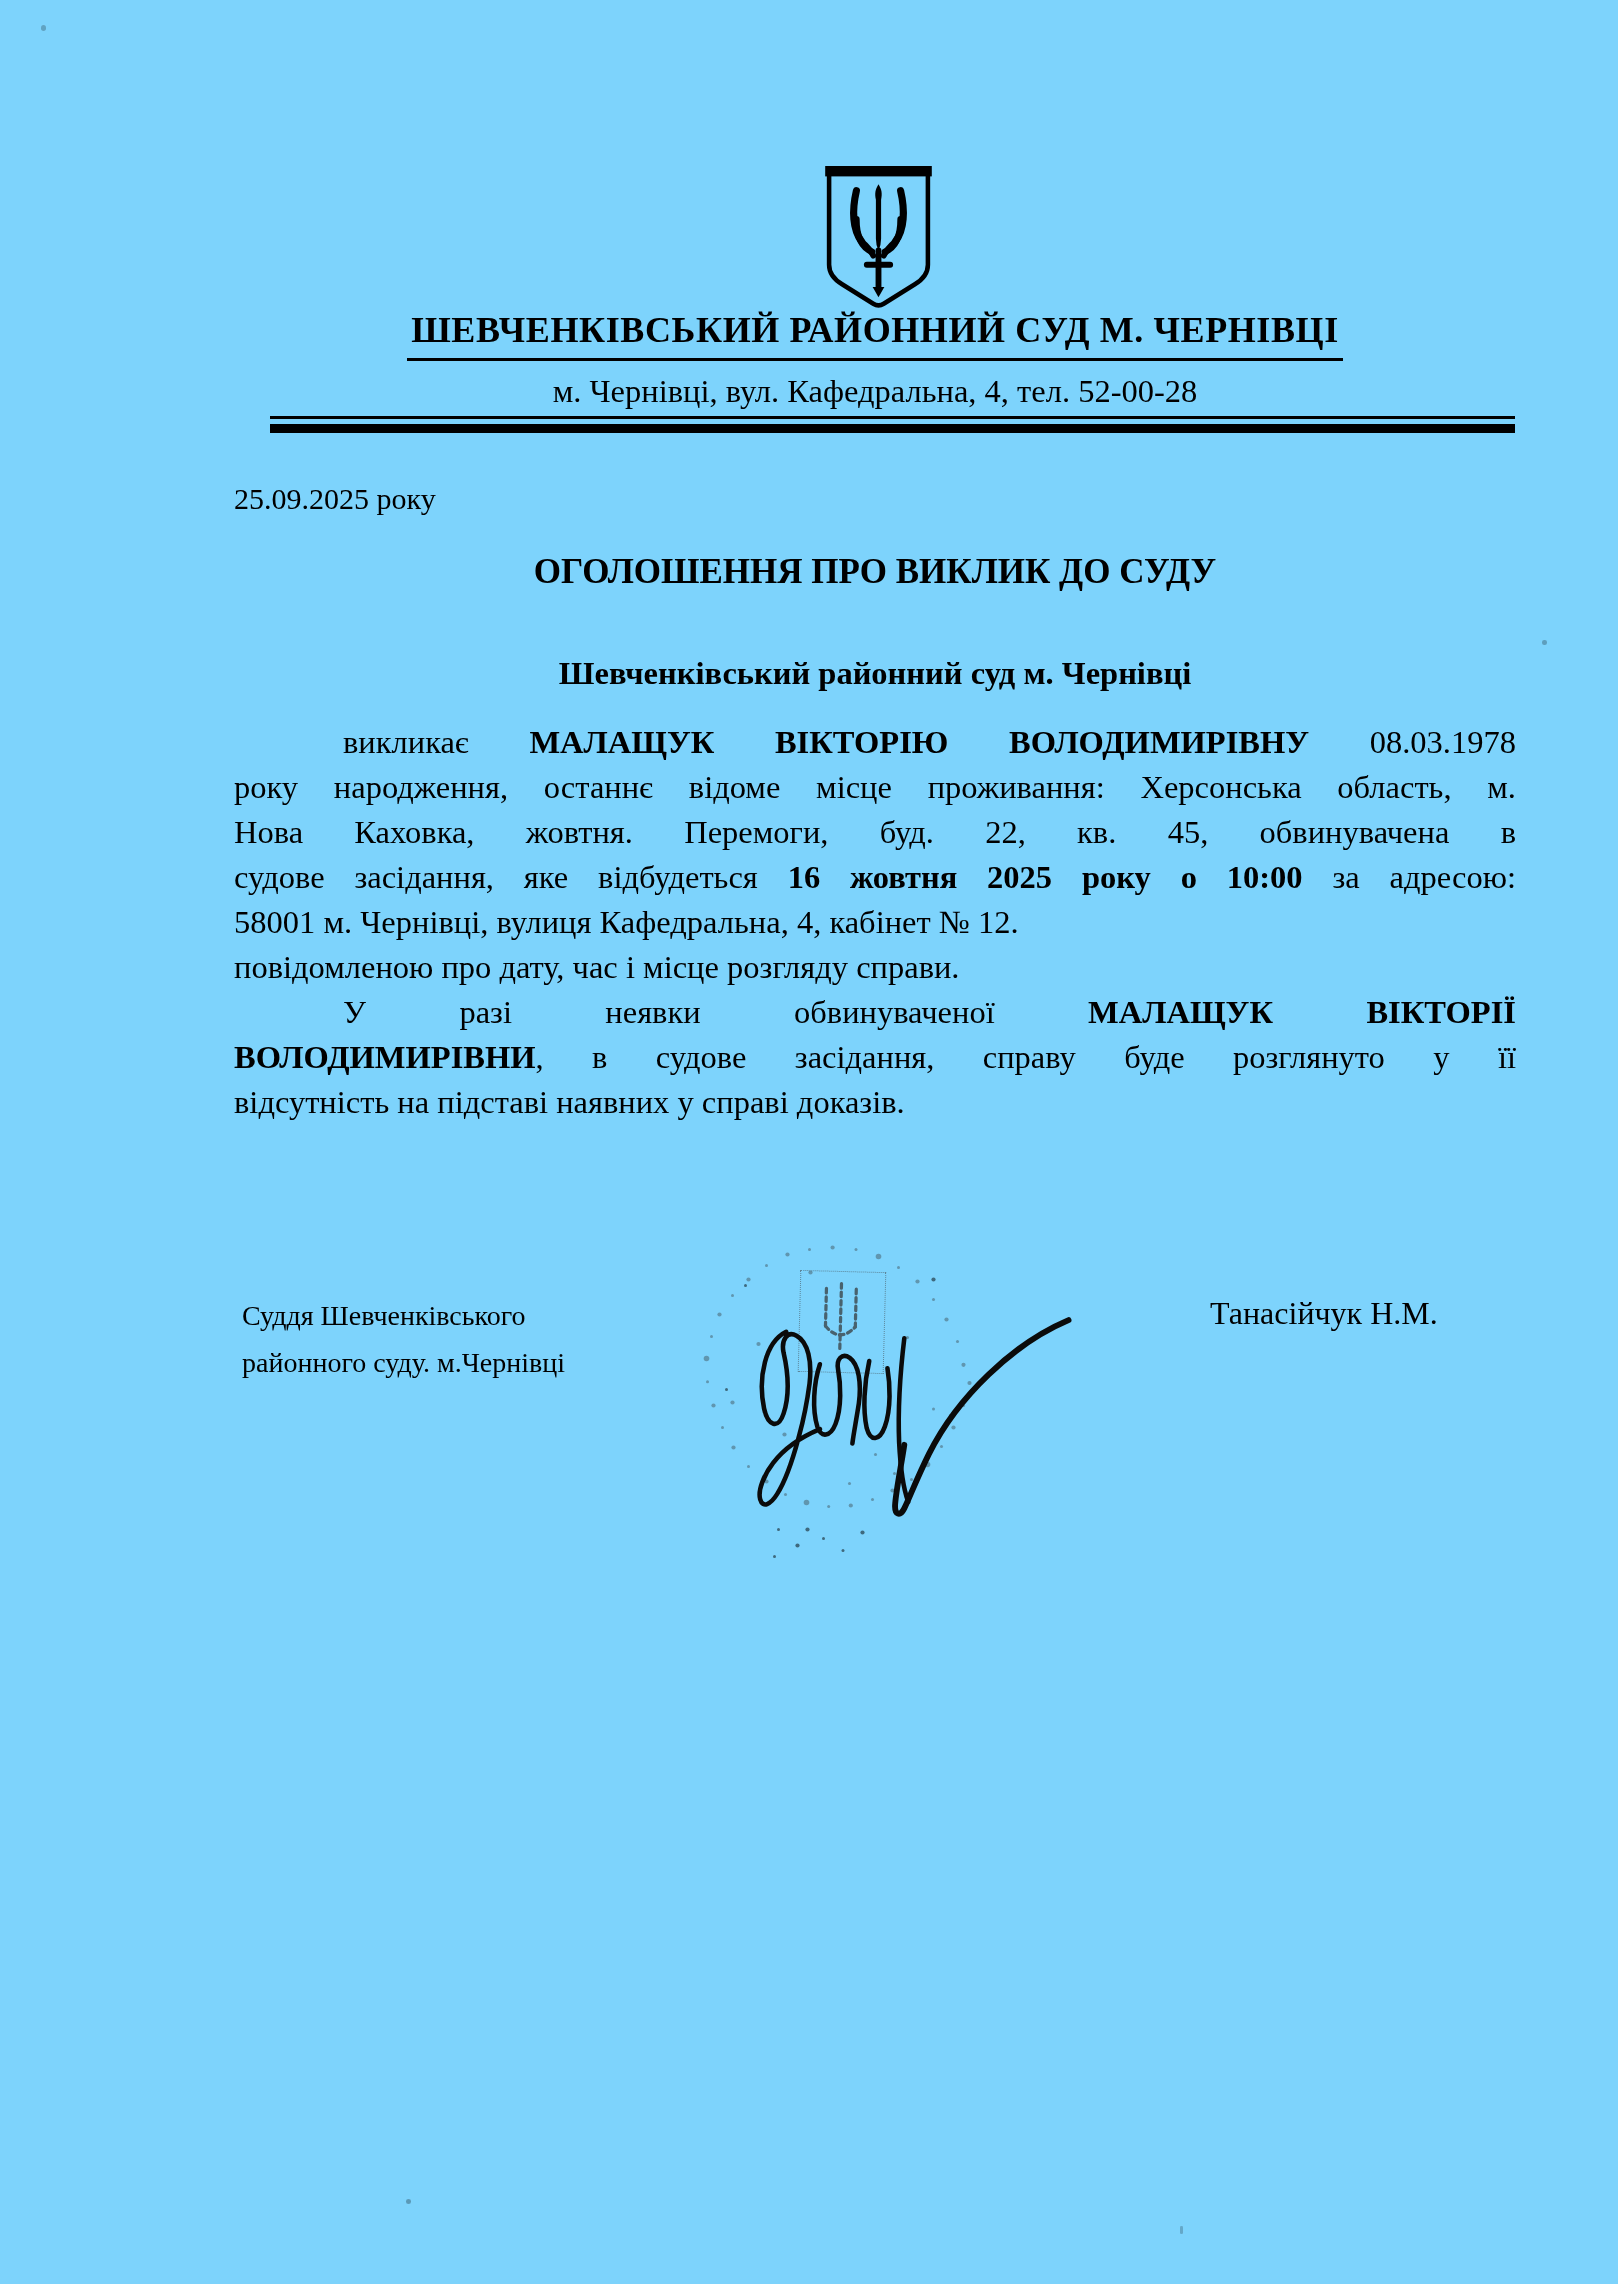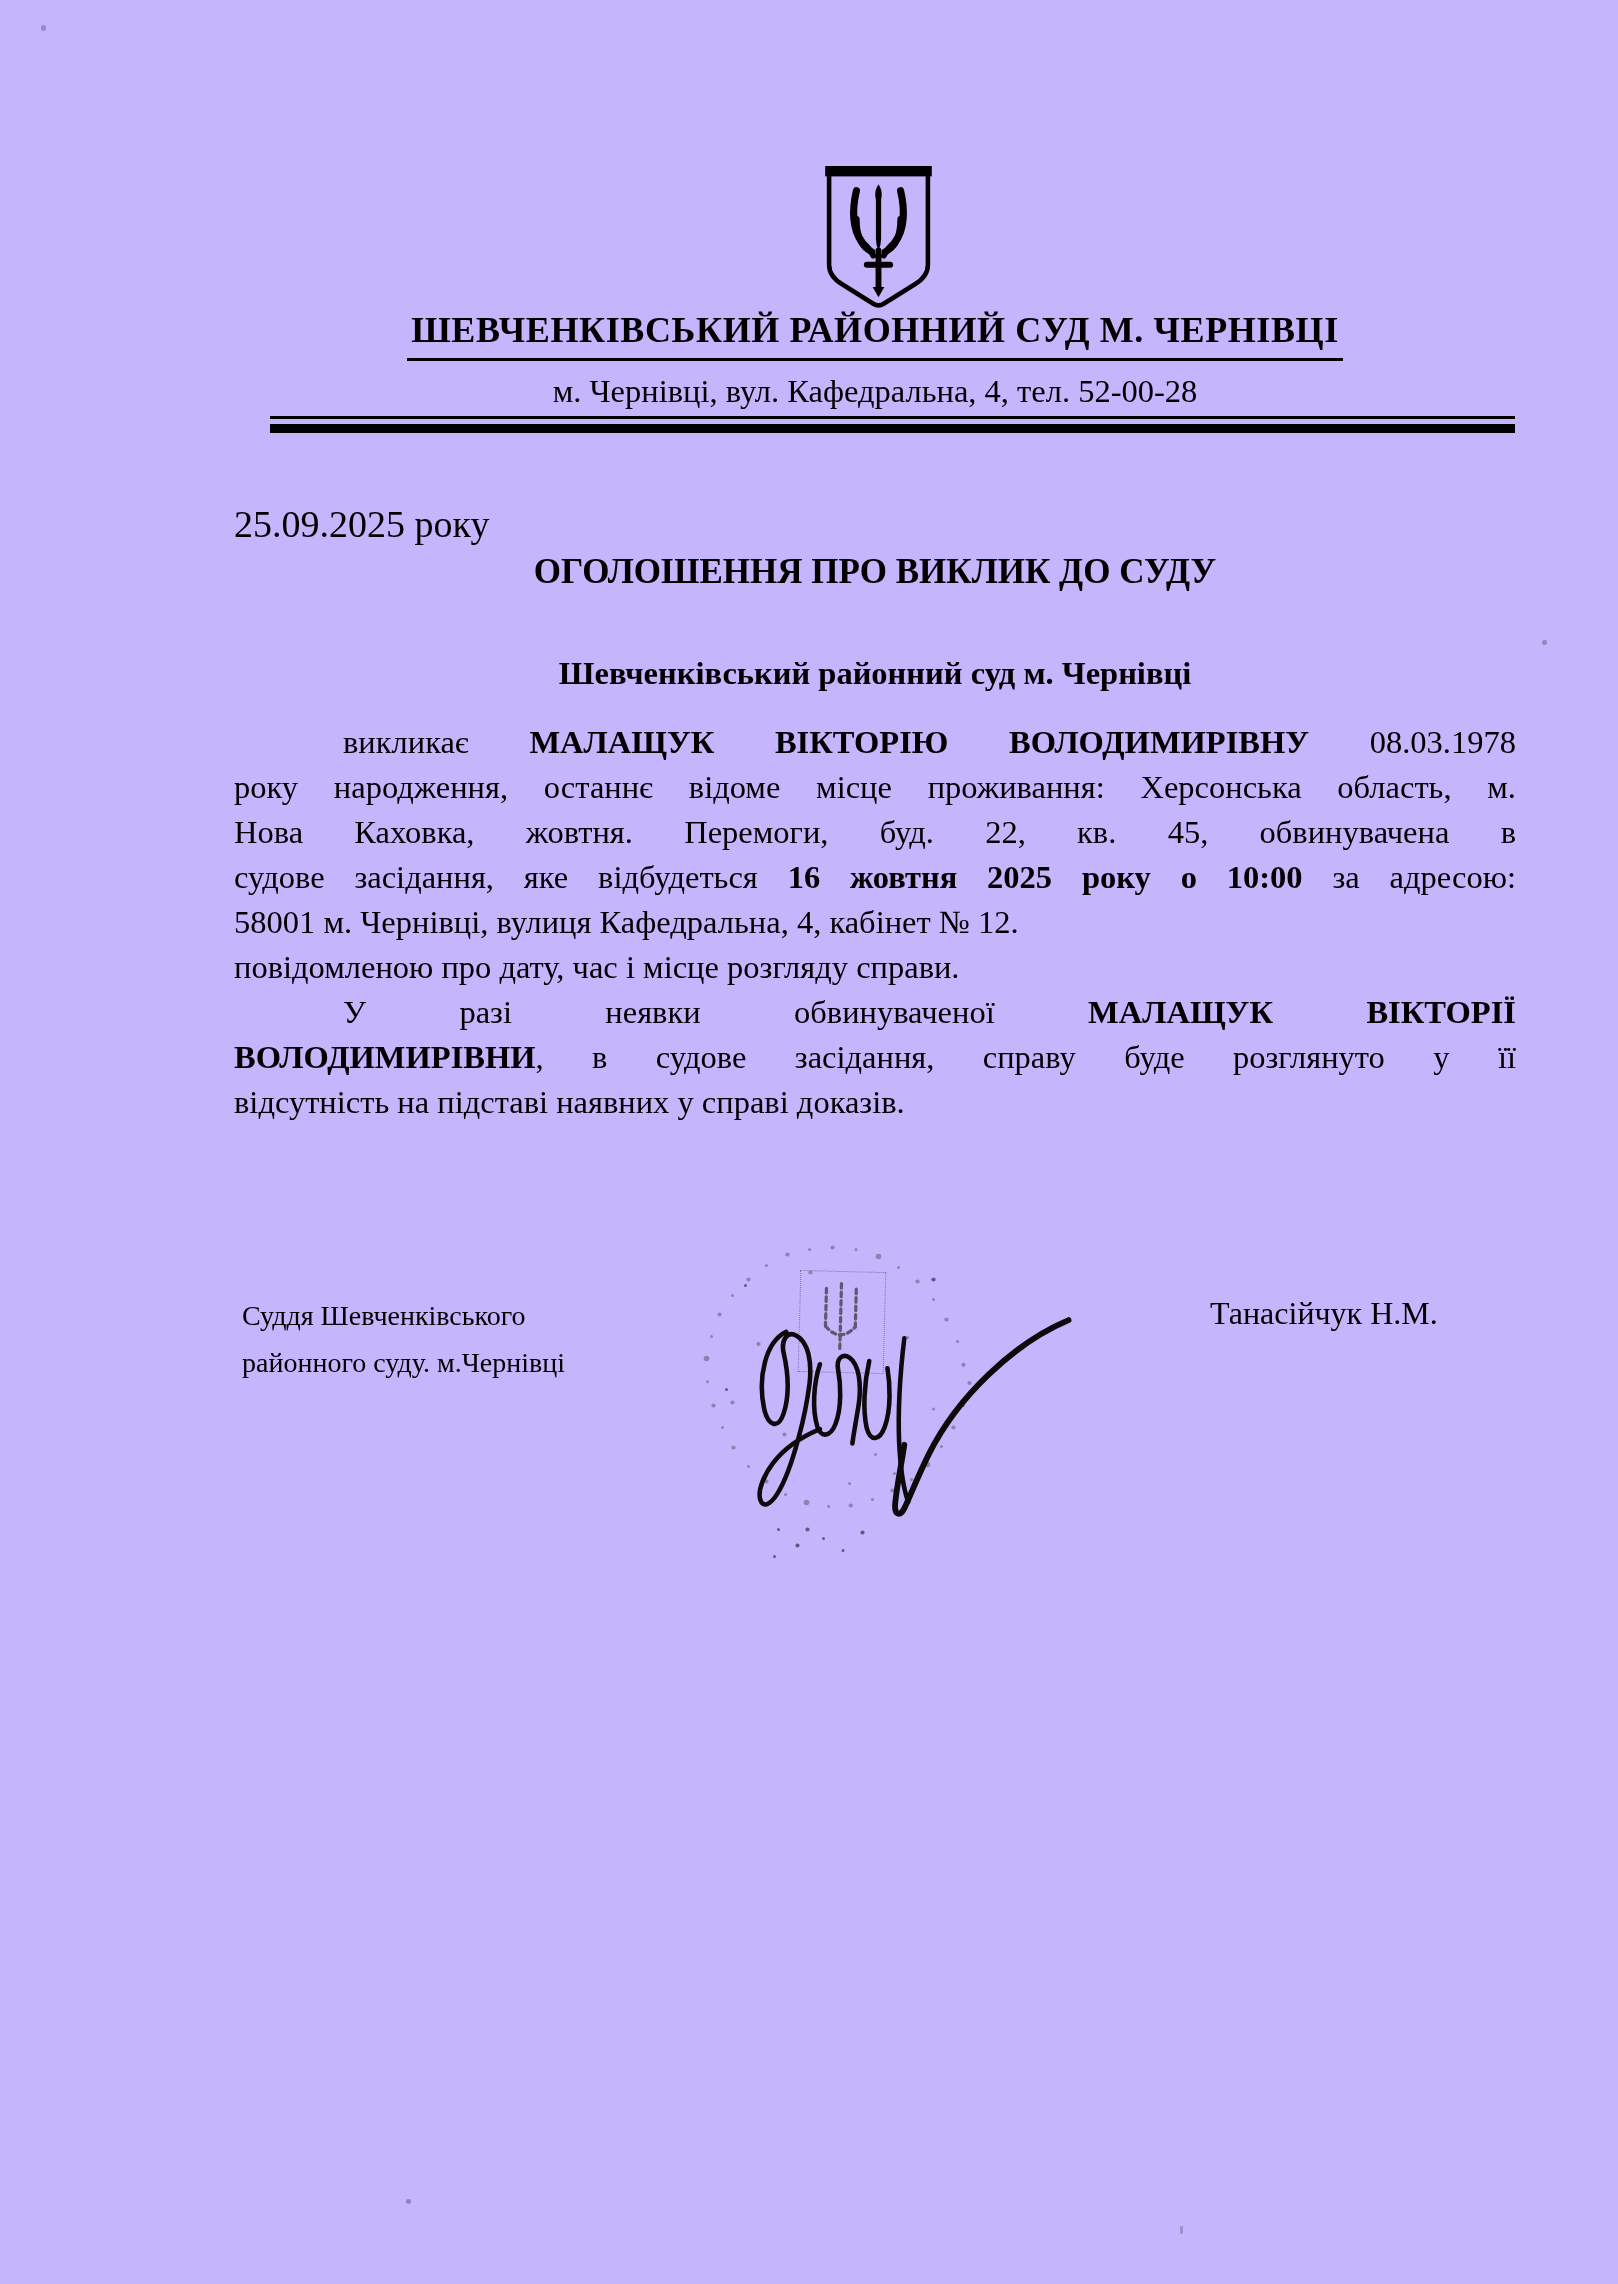--- a/index.html
+++ b/index.html
@@ -1,35 +1,35 @@
 <!DOCTYPE html>
 <html style="font-size:10.4px"><head>
 <meta charset="utf-8">
 <style>
   html,body{margin:0;padding:0;background:#e8e8e8;}
   .page{
     position:relative;
     width:1618px;height:2284px;
-    background:#c4b5fd;
+    background:#7dd3fc;
     font-family:"Liberation Serif","DejaVu Serif",serif;
     color:#000;
     overflow:hidden;
   }
   .abs{position:absolute;}
   .center-col{position:absolute;left:234px;width:1282px;text-align:center;}
 
   
   .court-name{top:309px;font-size:36px;font-weight:700;letter-spacing:0.6px;white-space:nowrap;}
   .court-name .uline{display:inline-block;border-bottom:3.9px solid #000;padding:0 3.9px 6.5px 3.9px;}
   .court-addr{top:373px;font-size:32.5px;font-weight:400;}
   .dbl-rule{left:270px;top:416px;width:1245px;}
   .dbl-rule .thin{height:3.2px;background:#000;}
   .dbl-rule .thick{height:9.7px;background:#000;margin-top:4.5px;}
 
-  .date-line{left:234px;top:482px;font-size:38px;margin-top:20px;}
+  .date-line{left:234px;top:482px;font-size:30px;}
 
   .doc-title{top:552px;font-size:35px;font-weight:700;}
   .doc-subtitle{top:655px;font-size:32.5px;font-weight:700;}
 
   
   .body-block{left:234px;top:720px;width:1282px;font-size:32.5px;line-height:45px;}
   .jline{text-align:justify;text-align-last:justify;}
   .jline.endp{text-align-last:left;}
   .ind{text-indent:109px;}
   .b{font-weight:700;}

